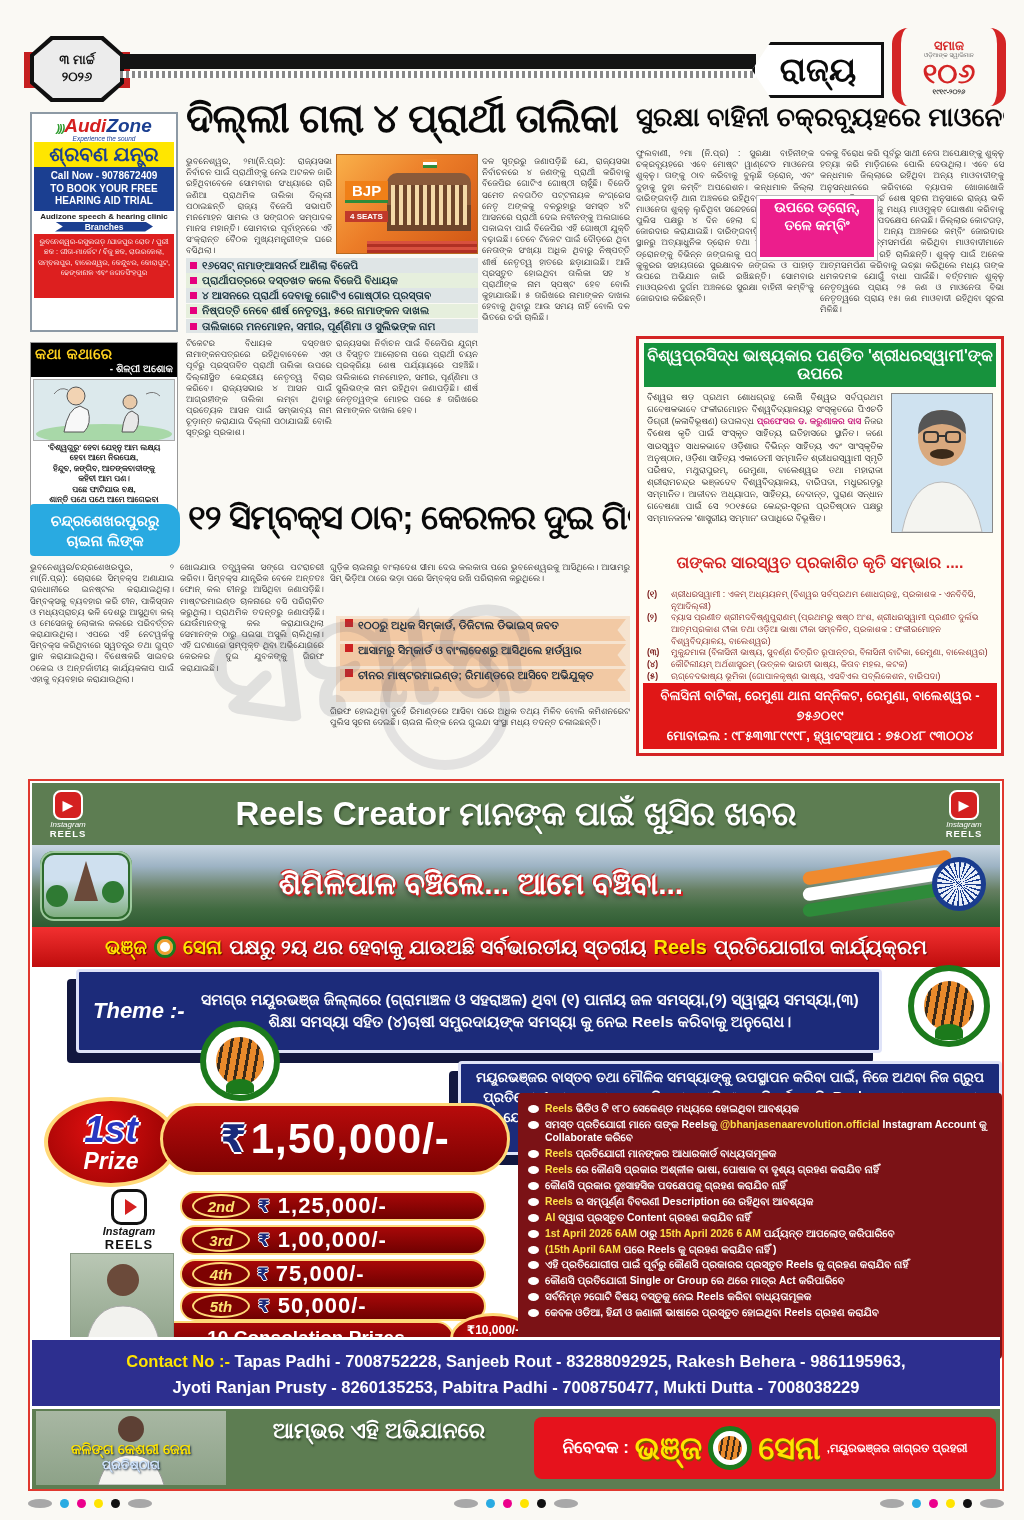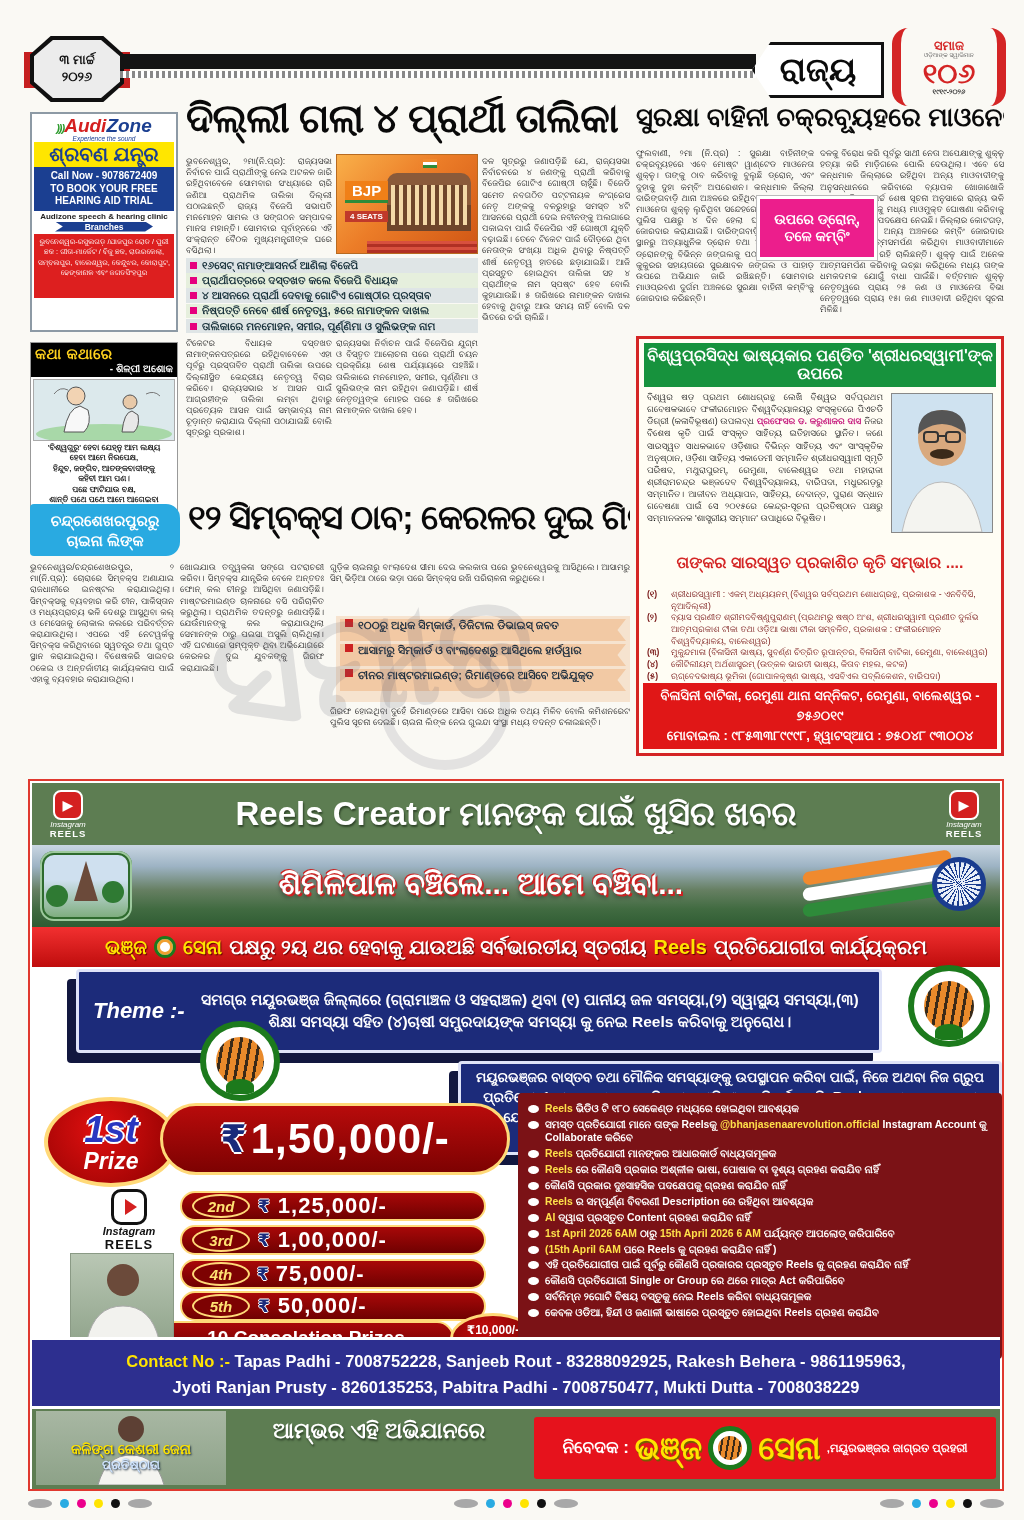--- a/index.html
+++ b/index.html
@@ -60,21 +60,21 @@
   .a1-bullets .row:nth-child(odd){background:#dfe5e6;}
   .a1-bullets .row:nth-child(even){background:#e6efdd;}
   .sq{width:7px;height:7px;background:#e6007e;flex:0 0 auto;}
   .a1-b1{left:186px;top:338px;width:146px;height:162px;}
   .a1-b2{left:336px;top:338px;width:142px;height:162px;}
 
   
   .a2-headline{left:636px;top:102px;width:368px;height:40px;font-size:26px;font-weight:900;color:#090909;}
   .a2-c1{left:636px;top:148px;width:178px;height:184px;font-size:8.6px;line-height:1.3;}
   .a2-c2{left:820px;top:148px;width:184px;height:184px;font-size:8.6px;line-height:1.3;}
-  .a2-pink{left:757px;top:196px;width:120px;height:64px;background:#ec1e8c;border:3px solid #fff;box-shadow:0 0 0 1px #bbb;display:flex;flex-direction:column;align-items:center;justify-content:center;color:#fff;font-weight:900;font-size:14px;line-height:1.25;text-align:center;}
+  .a2-pink{left:757px;top:196px;width:120px;height:64px;background:#ec1e8c;border:3px solid #fff;box-shadow:0 0 0 1px #bbb;display:flex;flex-direction:column;align-items:center;color:#fff;font-weight:900;font-size:14px;line-height:1.25;text-align:center;}
 
   
   .pandit{left:636px;top:336px;width:368px;height:420px;border:3px solid #d42525;background:#fffdf4;}
   .pd-head{margin:4px 5px;background:#17923d;color:#fff;font-weight:900;font-size:16px;text-align:center;padding:4px 2px;}
   .pd-body{position:relative;margin:2px 8px;font-size:8.8px;line-height:1.38;text-align:justify;color:#222;height:146px;padding-right:110px;overflow:hidden;}
   .pd-name{color:#c4157a;font-weight:900;}
   .pd-photo{position:absolute;right:0;top:2px;width:102px;height:140px;border:1px solid #888;background:linear-gradient(180deg,#cfe2f0,#e8eef5);}
   .pd-sub{color:#d42525;font-weight:900;font-size:16px;text-align:center;margin:17px 0;}
   .pd-works{margin:0 8px;font-size:8.6px;line-height:1.36;color:#7a1a1a;height:156px;overflow:hidden;}
   .pd-works .w{display:flex;gap:4px;}
@@ -155,21 +155,21 @@
   .rule .rh{color:#ffe04a;font-weight:800;}
 
   
   .contact{position:absolute;left:2px;top:556px;width:968px;height:72px;background:#2d2f8f;border-top:3px solid #fff;border-bottom:3px solid #fff;color:#fff;text-align:center;padding-top:9px;font-size:16.5px;font-weight:900;line-height:1.55;}
   .contact .cl{color:#ffe400;}
   .bottom{position:absolute;left:2px;top:628px;width:968px;height:80px;background:#5d7d52;}
   .founder{position:absolute;left:4px;top:2px;width:190px;height:74px;background:linear-gradient(180deg,#a8b7a3,#8da288);overflow:hidden;text-align:center;}
   .founder .f1{position:relative;margin-top:30px;color:#ffe400;font-weight:900;font-size:14px;text-shadow:1px 1px 2px #123;}
   .founder .f2{position:relative;color:#cfe4ff;font-weight:900;font-size:12.5px;text-shadow:1px 1px 2px #123;}
   .appeal{position:absolute;left:200px;top:6px;width:294px;text-align:center;color:#fff;font-weight:900;font-size:22px;line-height:1.45;text-shadow:1px 2px 2px #2f4429;}
-  .presenter{position:absolute;left:502px;top:8px;width:462px;height:62px;background:#e6121c;border-radius:3px;display:flex;align-items:center;justify-content:center;gap:6px;color:#fff;}
+  .presenter{position:absolute;left:502px;top:8px;width:462px;height:62px;background:#e6121c;border-radius:8px;display:flex;align-items:center;justify-content:center;gap:6px;color:#fff;}
   .presenter .pl{font-size:17px;font-weight:900;}
   .presenter .pn{font-size:32px;font-weight:900;color:#ffe400;text-shadow:1px 2px 0 #7a5a00;}
   .presenter .pt{font-size:11.5px;font-weight:800;}
   .presenter .pe{position:relative;width:44px;height:44px;border:5px solid #1c7a1c;border-radius:50%;background:#fff;flex:0 0 auto;overflow:hidden;}
   .presenter .pe .tig{position:absolute;left:15%;top:15%;width:70%;height:70%;border-radius:50%;background:repeating-linear-gradient(100deg,#e98a2b 0 4px,#3a2a18 4px 6px);}
 
   
   .regrow{left:28px;top:1496px;width:976px;height:14px;display:flex;justify-content:space-between;}
   .reggrp{display:flex;gap:8px;align-items:center;}
   .dot{width:9px;height:9px;border-radius:50%;}

